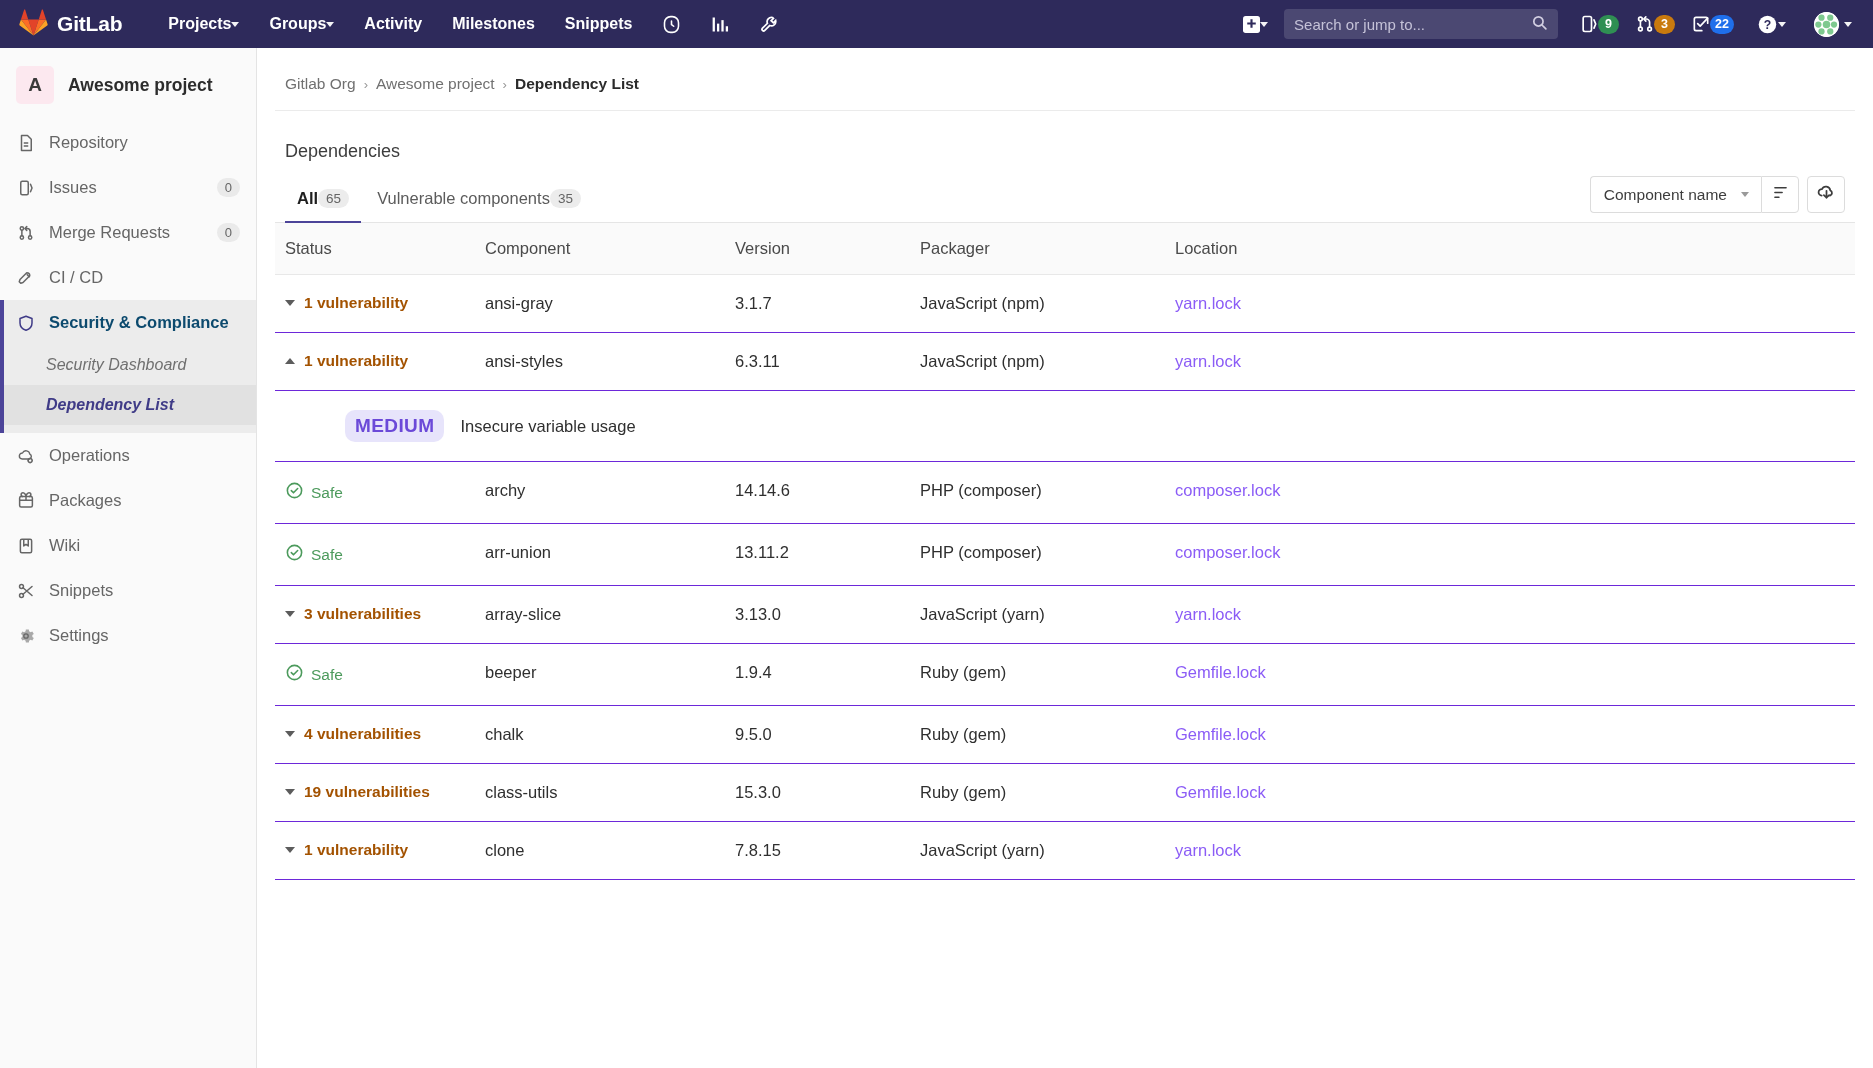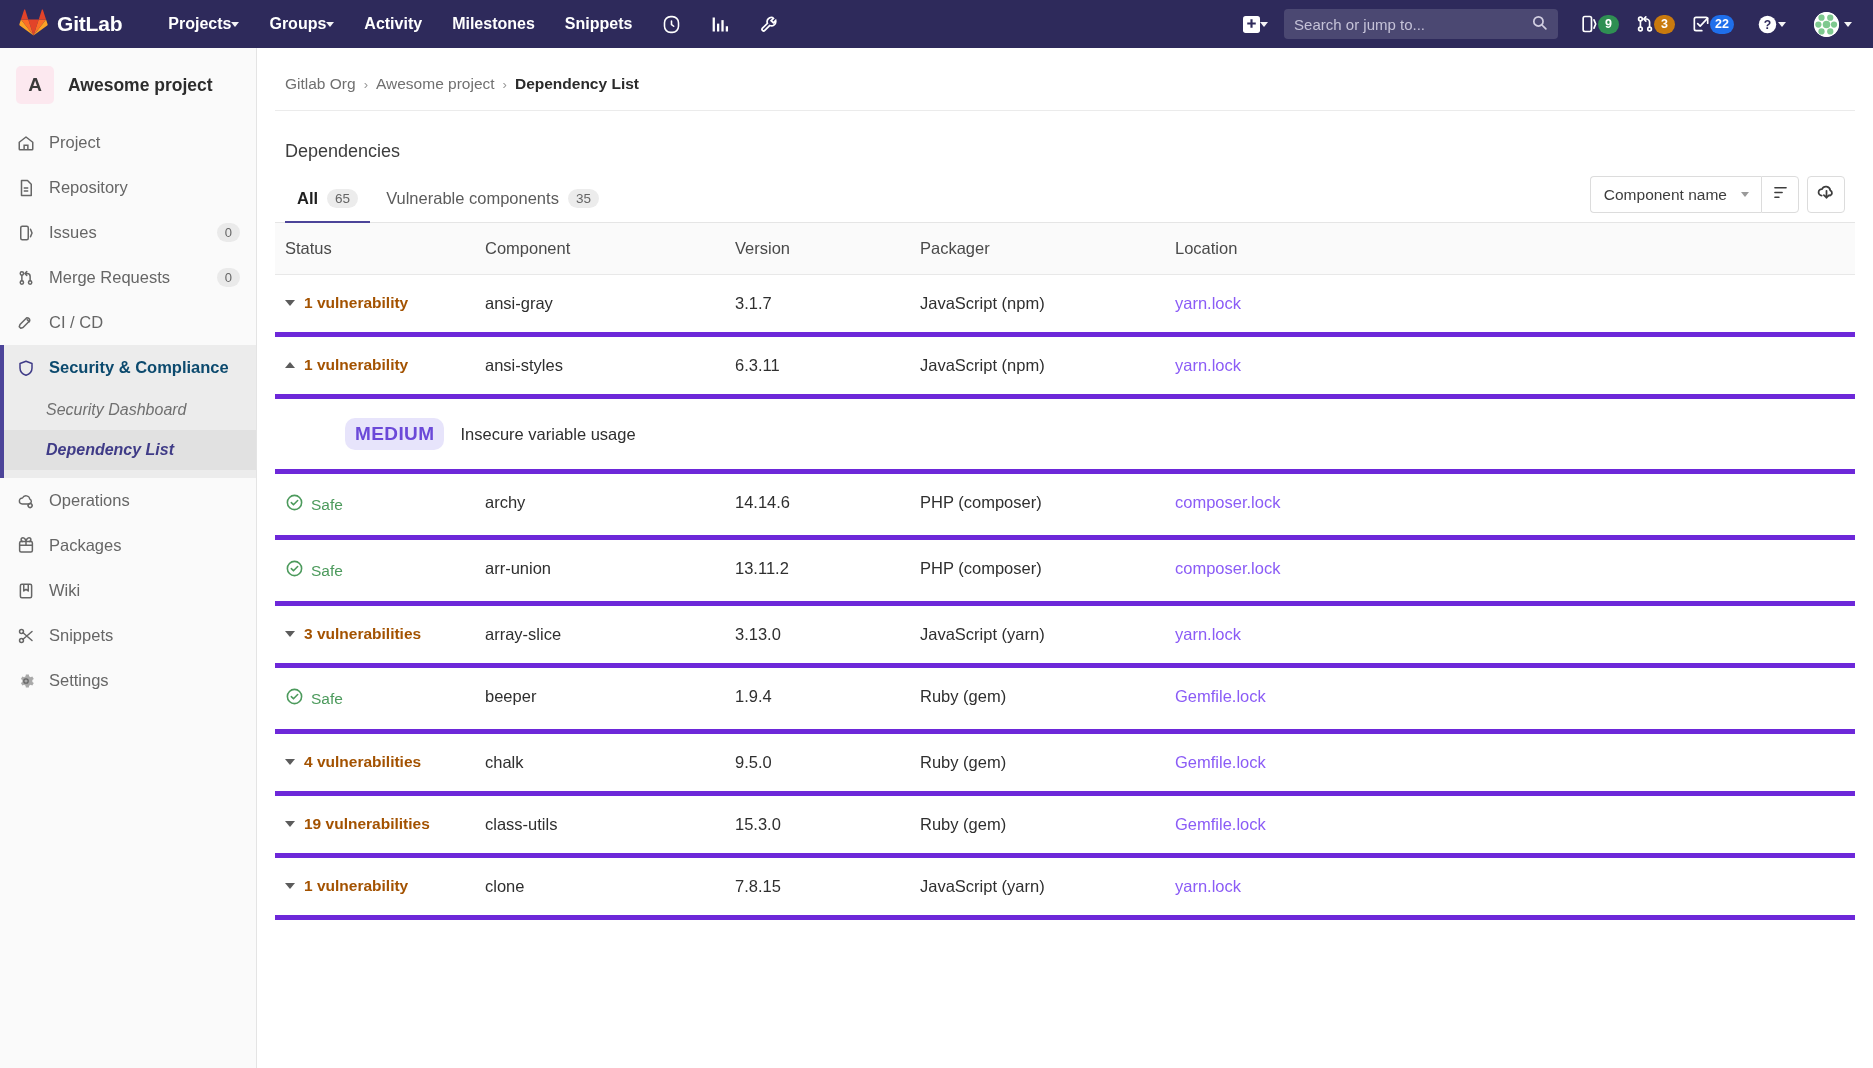--- a/index.html
+++ b/index.html
@@ -126,21 +126,21 @@
   .page-body { padding: 0 18px; }
   .page-title { font-size: 18px; color: #3d3d3d; padding: 22px 10px 14px 10px; }
 
   .tabs-row {
     display: flex; align-items: flex-end; justify-content: space-between;
     border-bottom: 1px solid #e5e5e5; padding: 0 10px;
     position: relative;
   }
   .tabs { display: flex; align-items: flex-end; gap: 4px; }
   .tab {
-    display: flex; align-items: center; gap: 9px;
+    display: flex; align-items: center; 
     padding: 12px 12px 13px 12px; font-size: 16.5px; color: #5c5c5c;
     cursor: pointer; border-bottom: 2px solid transparent; margin-bottom: -1px;
   }
   .tab.active { color: #1f1f1f; font-weight: 700; border-bottom-color: #4c4499; }
   .tab-count {
     background: #ececec; color: #656565; font-size: 13.5px;
     border-radius: 10px; padding: 2px 8px; font-weight: 400;
   }
 
   .toolbar { display: flex; align-items: center; gap: 8px; padding-bottom: 9px; }
@@ -159,21 +159,21 @@
 
   
   .dep-table { width: 100%; border-collapse: collapse; }
   .dep-table thead th {
     background: #fafafa; text-align: left; font-weight: 400;
     font-size: 16.5px; color: #4a4a4a; padding: 16px 10px;
     border-bottom: 1px solid #e8e8e8;
   }
   .dep-table tbody td {
     padding: 19px 10px; font-size: 16.5px; color: #2f2f2f;
-    border-bottom: 5px solid #6d28d9; vertical-align: top;
+    border-bottom: 1px solid #6d28d9; vertical-align: top;
   }
   .col-status   { width: 200px; }
   .col-comp     { width: 250px; }
   .col-version  { width: 185px; }
   .col-packager { width: 255px; }
 
   .status-cell { display: flex; align-items: center; gap: 7px; }
   .vuln-link {
     color: #a35200; font-weight: 700; font-size: 15.5px; cursor: pointer;
   }
@@ -323,29 +323,20 @@
 </div>
 
 <div class="body-wrap">
 
   <div class="sidebar">
     <div class="proj-header">
       <div class="proj-avatar">A</div>
       <div class="proj-title">Awesome project</div>
     </div>
 
-    <div class="nav-item">
-      <span class="ico">
-        <svg width="18" height="18" viewBox="0 0 24 24" fill="none" stroke="#666" stroke-width="2">
-          <path d="M3 11l9-7 9 7v9a1 1 0 01-1 1H4a1 1 0 01-1-1v-9z" stroke-linejoin="round"></path>
-          <path d="M9.5 21v-6h5v6"></path>
-        </svg>
-      </span>
-      <span class="lbl">Project</span>
-    </div>
 
     <div class="nav-item">
       <span class="ico">
         <svg width="18" height="18" viewBox="0 0 24 24" fill="none" stroke="#666" stroke-width="2">
           <path d="M6 2h8l5 5v15H6z" stroke-linejoin="round"></path>
             <path d="M9 12h6M9 16h6"></path>
         </svg>
       </span>
       <span class="lbl">Repository</span>
     </div>

